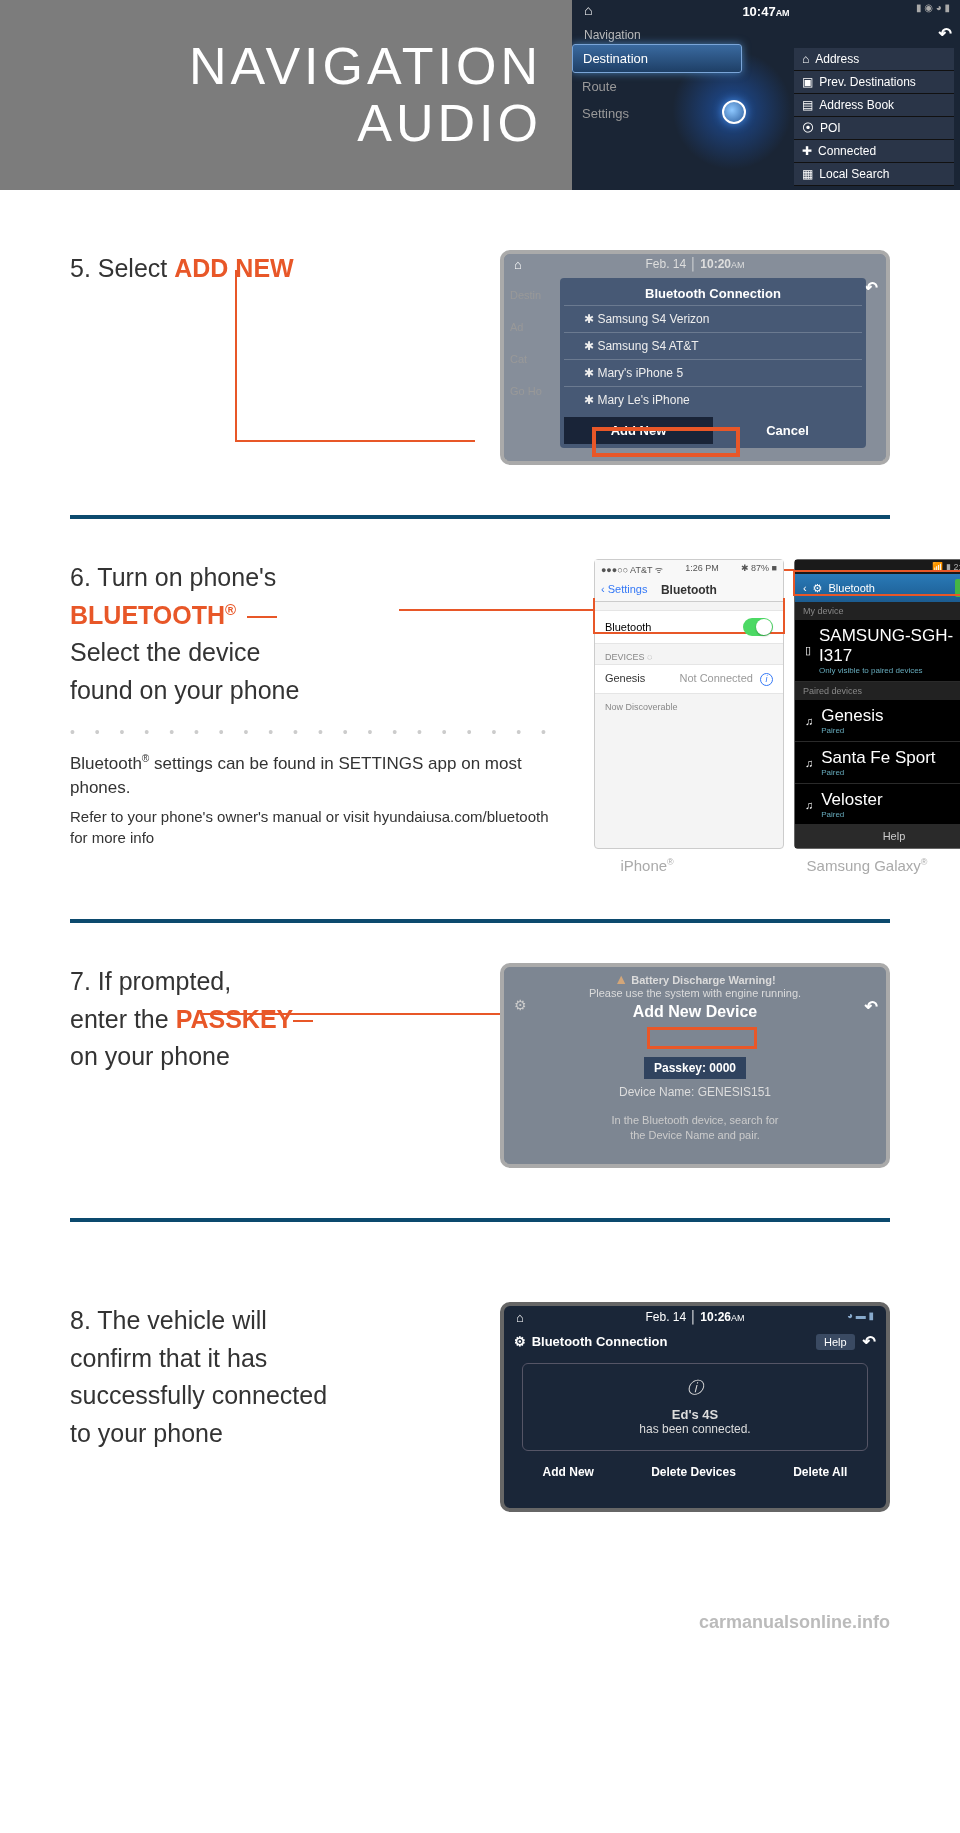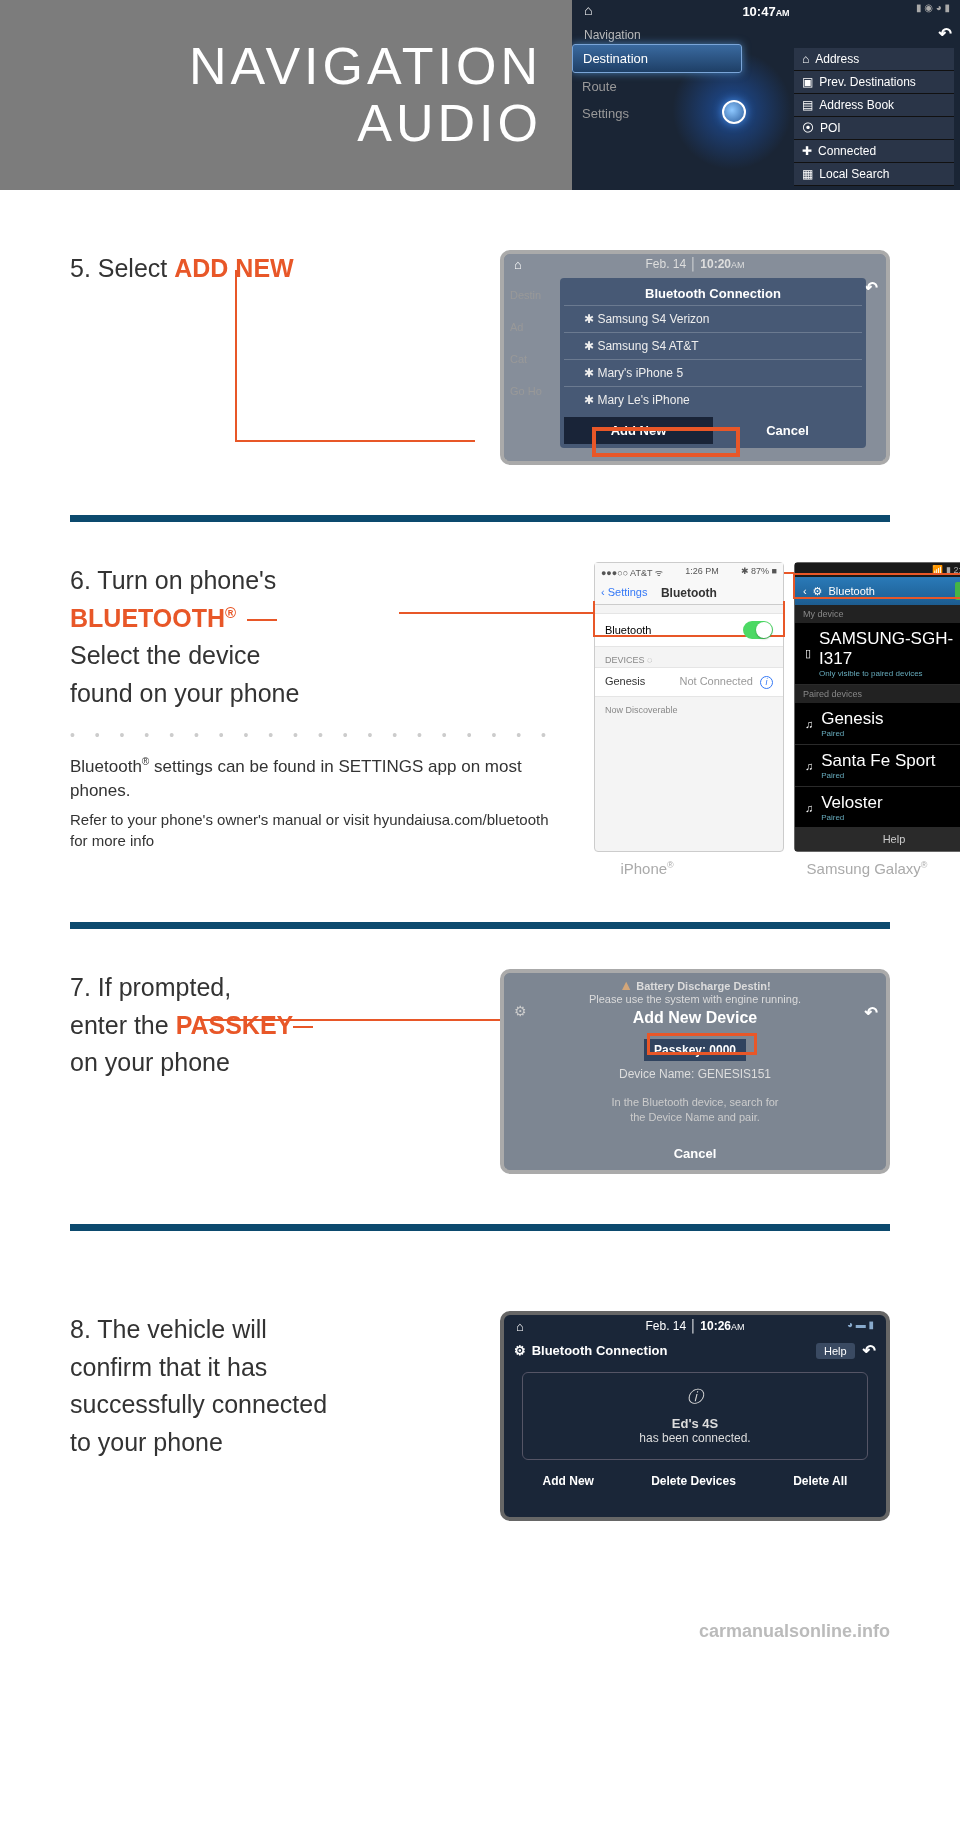--- a/index.html
+++ b/index.html
@@ -22,21 +22,21 @@
   .nav-left-item { color: #999; padding: 6px 10px; font-size: 13px; }
   .nav-left-item.active { background: linear-gradient(#3a6aa0, #1e3f66); color: #fff; border: 1px solid #7aa5d8; border-radius: 3px; box-shadow: 0 0 8px rgba(100,180,255,0.6); }
   .nav-back { position: absolute; right: 8px; top: 24px; color: #fff; font-size: 16px; font-weight: 700; }
   .nav-right-menu { position: absolute; right: 6px; top: 48px; width: 160px; }
   .nav-right-item { background: #2a3548; color: #fff; padding: 4px 8px; font-size: 12px; border-bottom: 1px solid #111; display: flex; align-items: center; gap: 6px; }
   .nav-orb { position: absolute; left: 150px; top: 100px; width: 24px; height: 24px; border-radius: 50%; background: radial-gradient(circle at 40% 40%, #8ec8ff, #2a5c9c); border: 2px solid #fff; box-shadow: 0 0 10px rgba(80,160,255,0.8); }
   .nav-glow { position: absolute; left: 100px; top: 50px; width: 120px; height: 120px; border-radius: 50%; background: radial-gradient(circle, rgba(30,80,160,0.9), rgba(10,30,60,0) 70%); }
   
   
   .content { padding: 50px 70px 30px 70px; }
-  .step { display: flex; border-bottom: 7px solid #0c4a6e; padding: 40px 0 50px 0; }
+  .step { display: flex; border-bottom: 4px solid #0c4a6e; padding: 40px 0 50px 0; }
   .step:last-child { border-bottom: none; }
   .step-text { flex: 0 0 320px; color: #333; }
   .step-text .line { font-size: 25px; line-height: 1.5; }
   .highlight { color: #e85728; font-weight: 700; }
   .dots { color: #ccc; font-size: 14px; letter-spacing: 8px; margin: 15px 0 12px 0; white-space: nowrap; overflow: hidden; }
   .note { font-size: 17px; line-height: 1.4; color: #333; }
   .note-sm { font-size: 15px; line-height: 1.4; color: #333; margin-top: 6px; }
   
   .step-img { flex: 1; position: relative; display: flex; justify-content: flex-end; align-items: flex-start; gap: 10px; }
   
@@ -89,21 +89,21 @@
   
   .phone-labels { position: absolute; bottom: -25px; width: 100%; display: flex; justify-content: space-around; color: #aaa; font-size: 15px; }
   
   
   .shot7 { width: 390px; height: 205px; }
   .shot7 .s-warn { text-align: center; color: #ccc; font-size: 11px; padding: 4px; }
   .shot7 .s-warn-ico { color: #c08040; font-size: 14px; }
   .shot7 .s-overlay { position: absolute; inset: 0; background: rgba(255,255,255,0.3); }
   .shot7 .dialog { position: absolute; left: 30px; right: 30px; top: 36px; text-align: center; color: #fff; }
   .shot7 .d-title { font-size: 16px; font-weight: 700; margin-bottom: 12px; }
-  .shot7 .d-pass { display: inline-block; background: rgba(40,60,90,0.9); padding: 4px 10px; font-size: 12px; font-weight: 700; }
+  .shot7 .d-pass { display: inline-block; background: rgba(40,60,90,0.9); padding: 4px 10px; font-size: 12px; font-weight: 700; margin-top: 24px; }
   .shot7 .d-dev { font-size: 12px; color: #ddd; margin-top: 6px; }
   .shot7 .d-inst { font-size: 11px; color: #ccc; margin-top: 14px; line-height: 1.4; }
   .shot7 .d-cancel { margin-top: 14px; font-weight: 700; font-size: 13px; color: #fff; padding: 6px; }
   .pass-hl { position: absolute; border: 3px solid #e85728; left: 143px; top: 60px; width: 110px; height: 22px; }
   .s-back7 { position: absolute; right: 8px; top: 30px; color: #fff; font-size: 16px; font-weight: 700; }
   
   
   .shot8 { width: 390px; height: 210px; border-color: #666; background: #1a2638; }
   .shot8 .s-top { text-align: center; color: #fff; font-size: 12px; padding: 4px; position: relative; }
   .shot8 .s-top .home { position: absolute; left: 12px; top: 4px; font-size: 13px; }
@@ -307,21 +307,21 @@
       <div class="line">7. If prompted,</div>
       <div class="line"><span>enter the </span><span class="highlight">PASSKEY</span><span style="display:inline-block; width:20px; border-top:2px solid #e85728; vertical-align:middle;"></span></div>
       <div class="line">on your phone</div>
     </div>
     <div class="step-img">
       <div class="connector" style="left:-188px; top:50px; width:335px;"></div>
       <div class="connector-v" style="left:145px; top:50px; height:22px;"></div>
       <div class="shot shot7">
         <div class="s-overlay"></div>
         <div class="s-warn">
-          <span class="s-warn-ico">▲</span> <span style="font-weight:700;">Battery Discharge Destin!</span><br>
+          <span class="s-warn-ico">▲</span> <span style="font-weight:700;">Battery Discharge Warning!</span><br>
           <span>Please use the system with engine running.</span>
         </div>
         <span class="s-back7">↶</span>
         <span style="position:absolute; left:10px; top:30px; color:#ccc; font-size:14px;">⚙</span>
         <div class="dialog">
           <div class="d-title">Add New Device</div>
           <div class="d-pass">Passkey: 0000</div>
           <div class="d-dev">Device Name: GENESIS151</div>
           <div class="d-inst">
             <span>In the Bluetooth device, search for</span><br><span>the Device Name and pair.</span>

